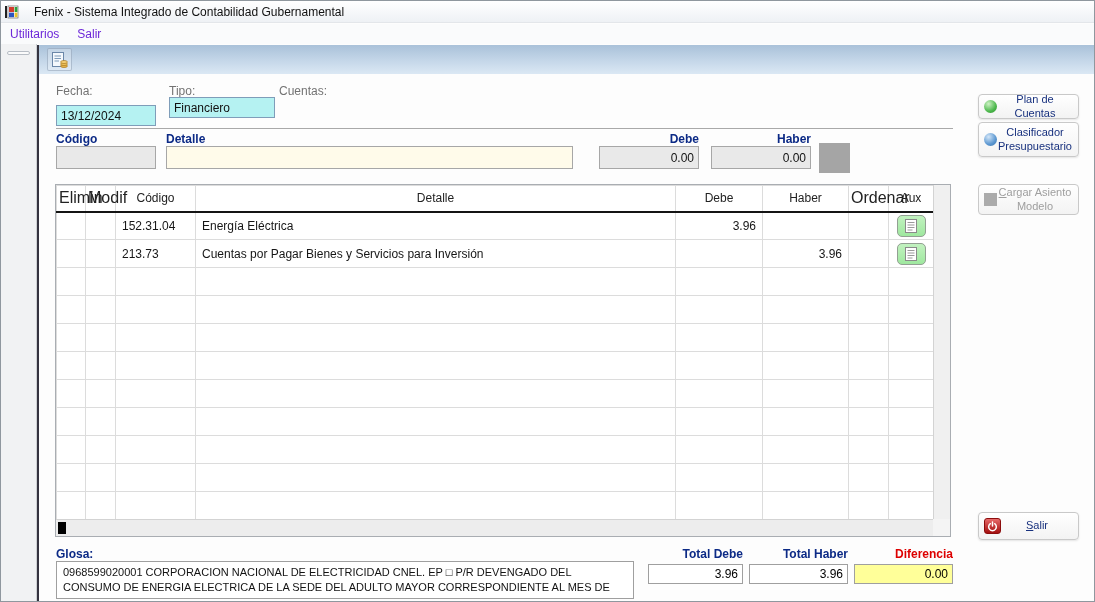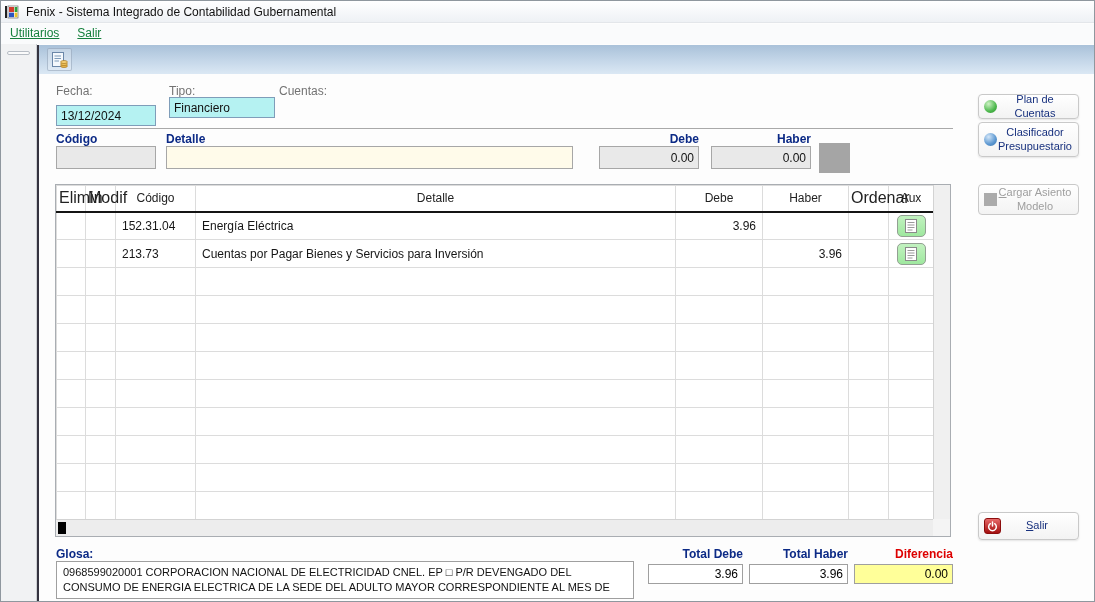--- a/index.html
+++ b/index.html
@@ -6,27 +6,27 @@
   html,body { background:#cfd6dd; }
   #window {
     position:relative; width:1095px; height:602px;
     font-family:"Liberation Sans","DejaVu Sans",sans-serif;
     background:#fdfdfd; border:1px solid #8f979e; overflow:hidden;
   }
   
   .titlebar {
     position:absolute; left:0; top:0; width:1095px; height:22px;
     background:linear-gradient(#ffffff,#eef1f5);
-    display:flex; align-items:center; gap:5px; padding-left:4px;
+    display:flex; align-items:center; gap:13px; padding-left:4px;
     font-size:12px; color:#111; border-bottom:1px solid #e3e6ea;
   }
   
   .menubar {
     position:absolute; left:0; top:23px; width:1095px; height:20px;
-    background:#fafbfc; display:flex; align-items:flex-start; font-size:12px; color:#15803d;text-decoration:underline;
+    background:#fafbfc; display:flex; align-items:center; font-size:12px; color:#6d28d9;
   }
   .menu-item { padding:2px 9px; cursor:default; }
   
   .left-strip {
     position:absolute; left:0; top:43px; width:36px; height:559px;
     background:#f1f2f3; border-right:1px solid #cdd0d3;
   }
   .strip-handle {
     position:absolute; left:6px; top:7px; width:23px; height:4px;
     background:#fbfbfb; border:1px solid #b7bdc4; border-radius:2px;

